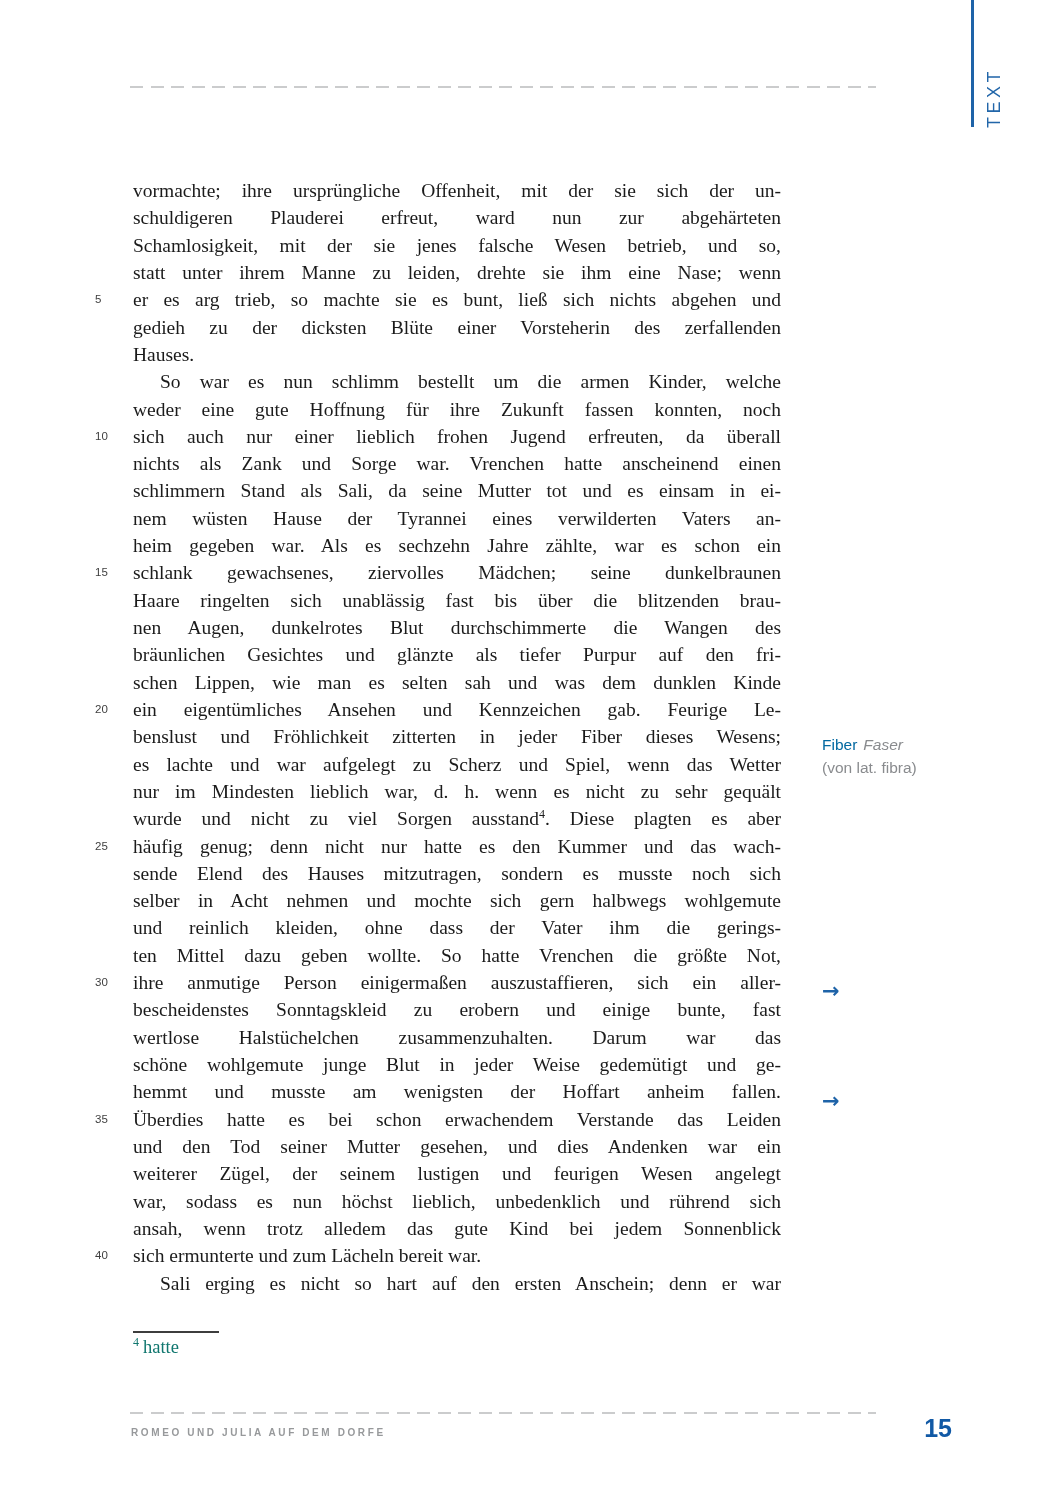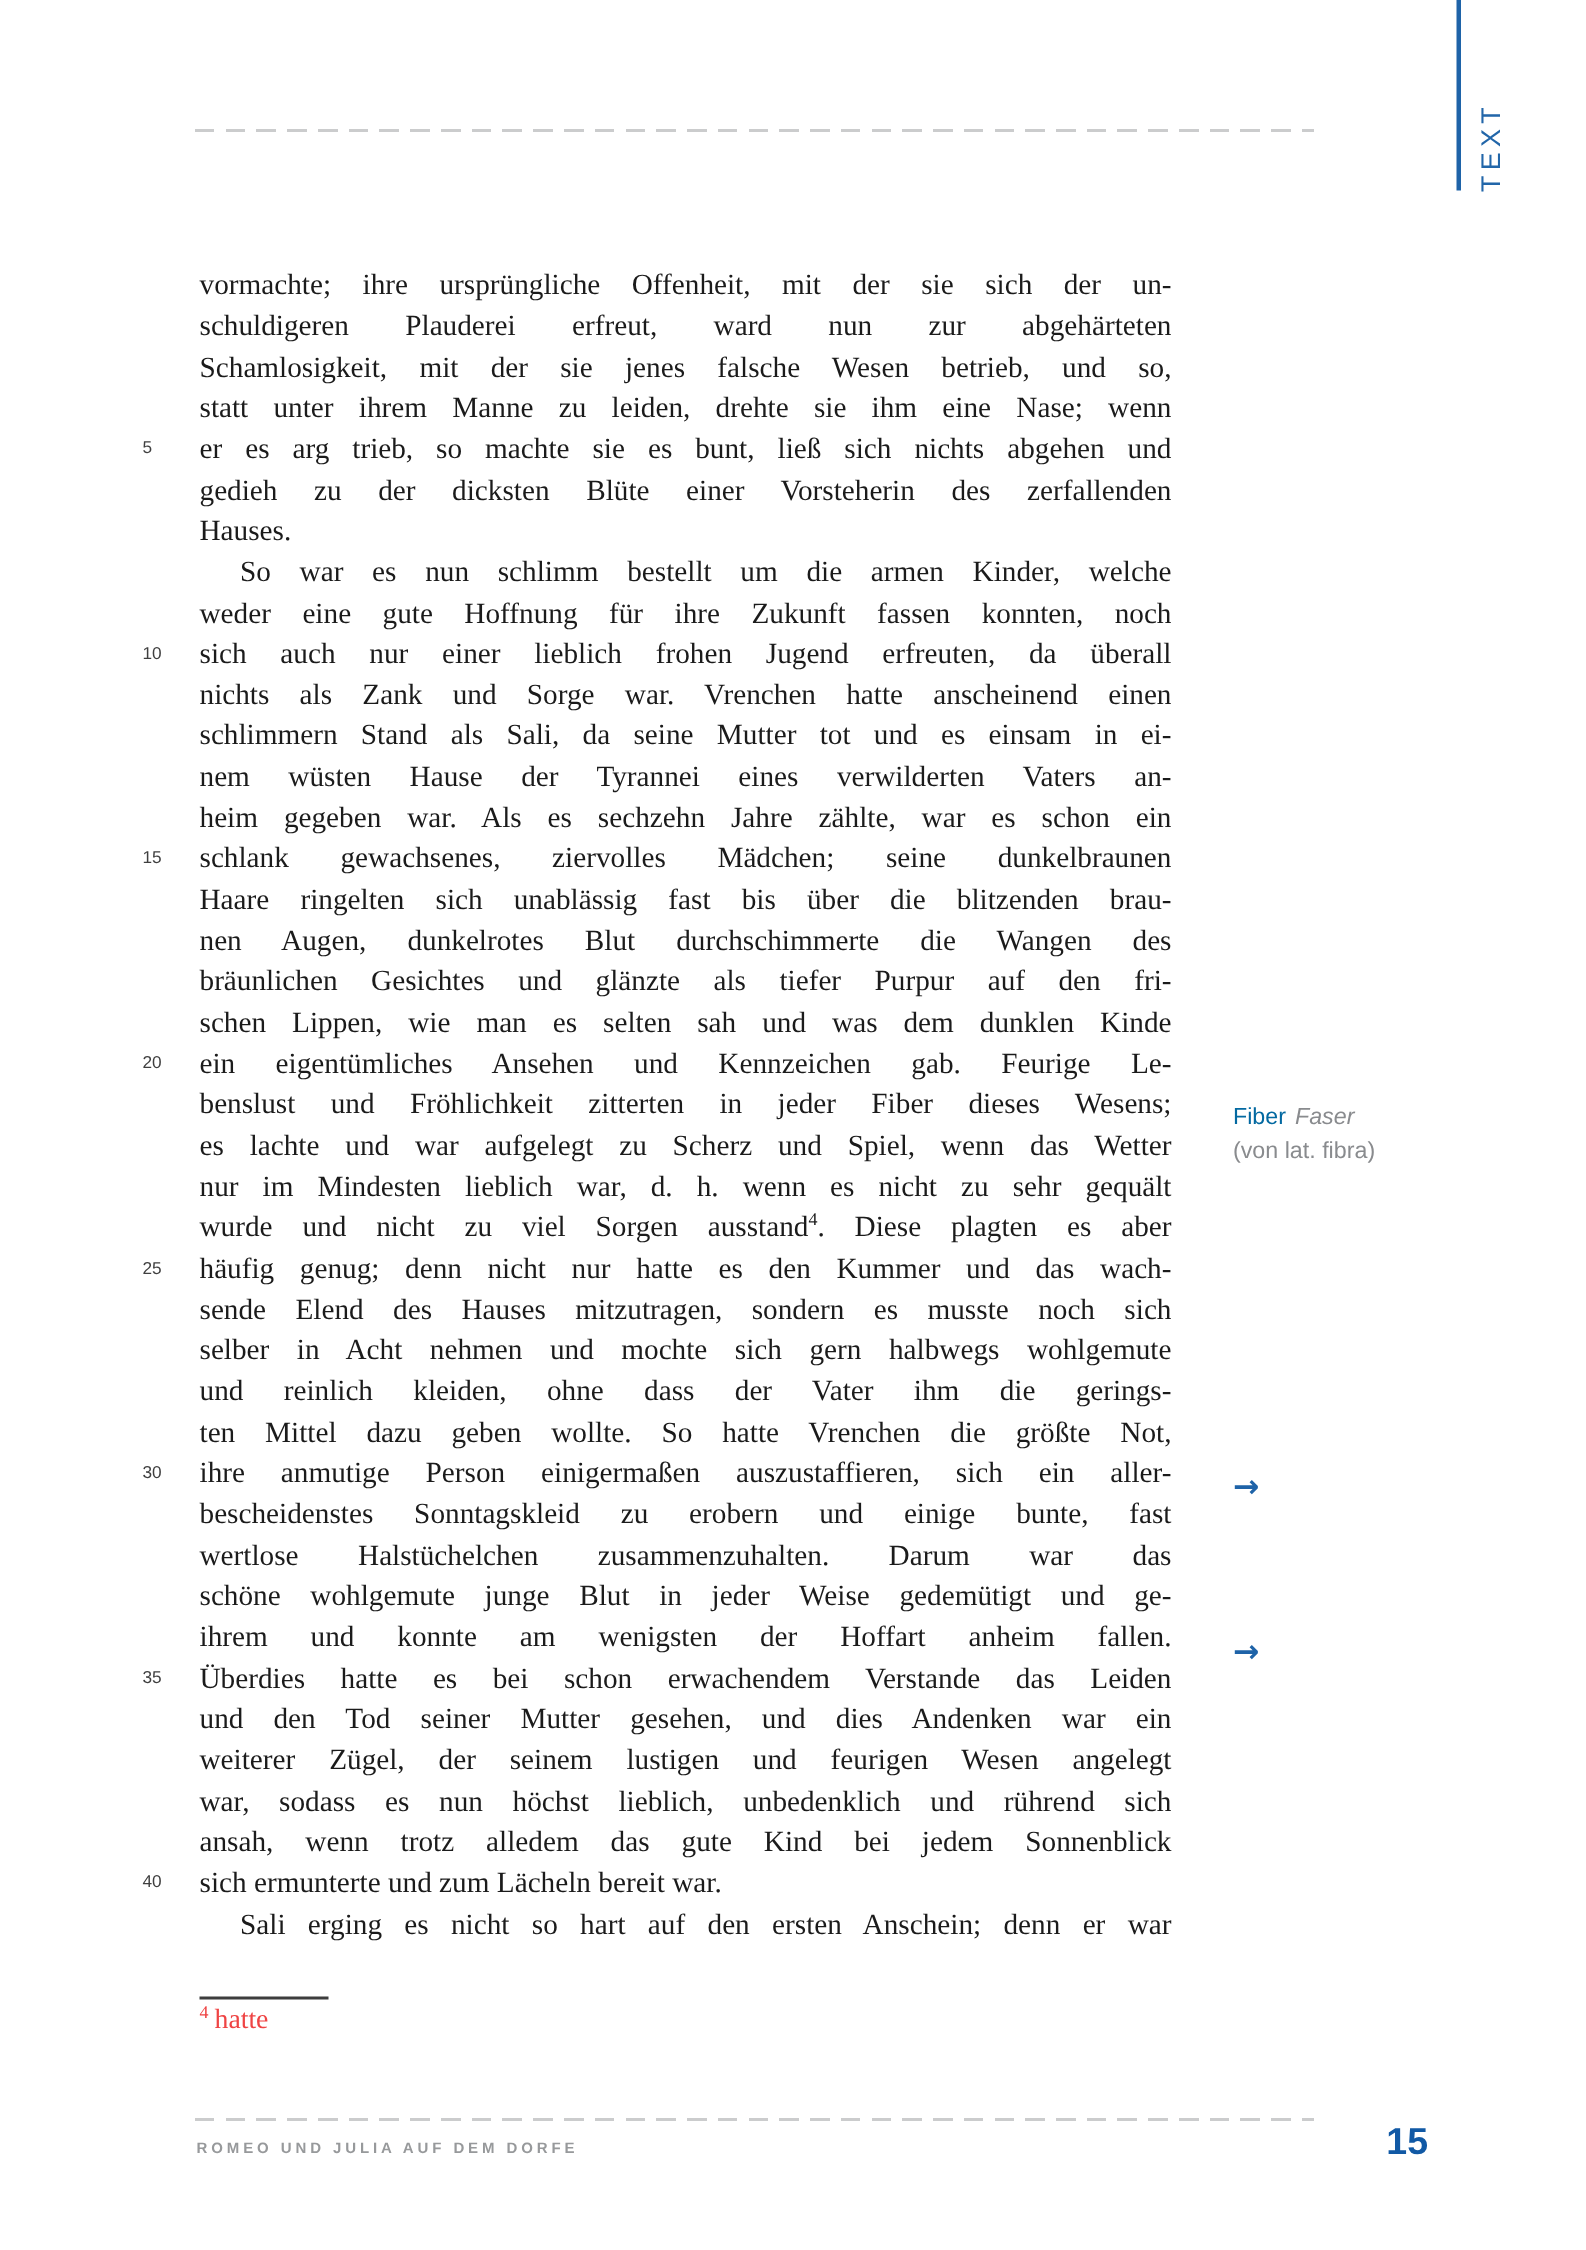--- a/index.html
+++ b/index.html
@@ -47,21 +47,21 @@
   .mn-term { font-weight:normal; color:#0369a1; margin-right:6px; }
   .m-arrow {
     position:absolute; left:822px; color:#1e63a8;
     font-family:"DejaVu Sans", sans-serif; font-size:21px; font-weight:bold; line-height:21px;
   }
   .m-arrow-1 { top:981px; }
   .m-arrow-2 { top:1091px; }
 
   
   .fn-rule { position:absolute; left:133px; top:1331px; width:86px; border-top:2px solid #3d3d3d; }
-  .footnote { position:absolute; left:133px; top:1337px; font-size:18.5px; color:#ef4444; }
+  .footnote { position:absolute; left:133px; top:1337px; font-size:18.5px; color:#0f766e; }
   .footnote sup { font-size:12px; line-height:0; vertical-align:super; margin-right:4px; }
 
   
   .footer-title {
     position:absolute; left:131px; top:1427px;
     font-family:"Liberation Sans", sans-serif; font-size:10px; font-weight:bold;
     letter-spacing:2.6px; color:#97999b;
   }
   .page-number {
     position:absolute; right:105px; top:1414px;
@@ -105,21 +105,21 @@
       <div class="line"><span>wurde und nicht zu viel Sorgen ausstand<sup>4</sup>. Diese plagten es aber</span></div>
       <div class="line"><span class="num">25</span><span>häufig genug; denn nicht nur hatte es den Kummer und das wach-</span></div>
       <div class="line"><span>sende Elend des Hauses mitzutragen, sondern es musste noch sich</span></div>
       <div class="line"><span>selber in Acht nehmen und mochte sich gern halbwegs wohlgemute</span></div>
       <div class="line"><span>und reinlich kleiden, ohne dass der Vater ihm die gerings-</span></div>
       <div class="line"><span>ten Mittel dazu geben wollte. So hatte Vrenchen die größte Not,</span></div>
       <div class="line"><span class="num">30</span><span>ihre anmutige Person einigermaßen auszustaffieren, sich ein aller-</span></div>
       <div class="line"><span>bescheidenstes Sonntagskleid zu erobern und einige bunte, fast</span></div>
       <div class="line"><span>wertlose Halstüchelchen zusammenzuhalten. Darum war das</span></div>
       <div class="line"><span>schöne wohlgemute junge Blut in jeder Weise gedemütigt und ge-</span></div>
-      <div class="line"><span>ihrem und konnte am wenigsten der Hoffart anheim fallen.</span></div>
+      <div class="line"><span>hemmt und musste am wenigsten der Hoffart anheim fallen.</span></div>
       <div class="line"><span class="num">35</span><span>Überdies hatte es bei schon erwachendem Verstande das Leiden</span></div>
       <div class="line"><span>und den Tod seiner Mutter gesehen, und dies Andenken war ein</span></div>
       <div class="line"><span>weiterer Zügel, der seinem lustigen und feurigen Wesen angelegt</span></div>
       <div class="line"><span>war, sodass es nun höchst lieblich, unbedenklich und rührend sich</span></div>
       <div class="line"><span>ansah, wenn trotz alledem das gute Kind bei jedem Sonnenblick</span></div>
       <div class="line last"><span class="num">40</span><span>sich ermunterte und zum Lächeln bereit war.</span></div>
       <div class="line indent"><span>Sali erging es nicht so hart auf den ersten Anschein; denn er war</span></div>
     </div>
 
   <div class="margin-note">

